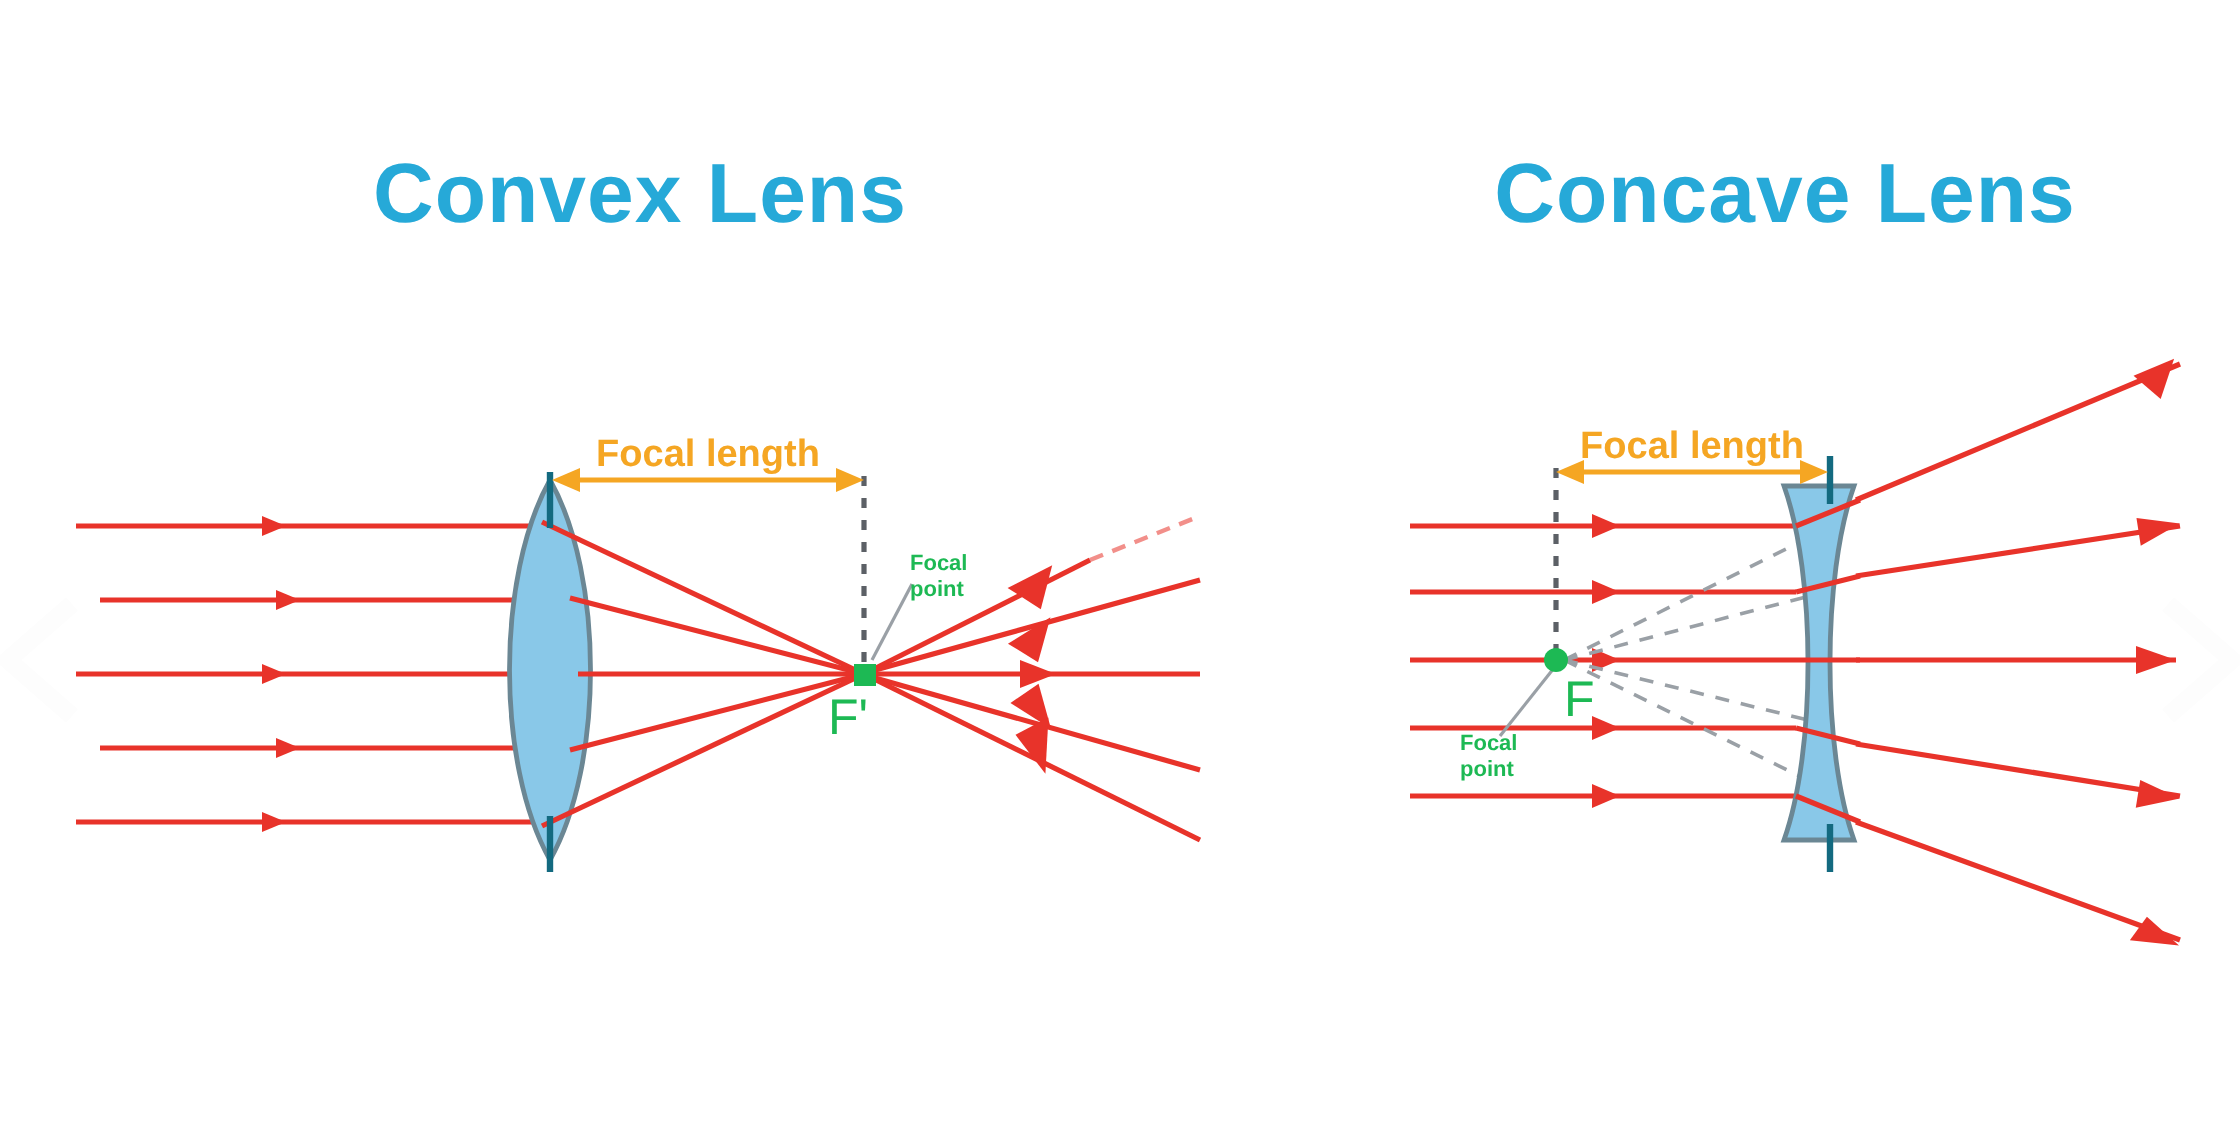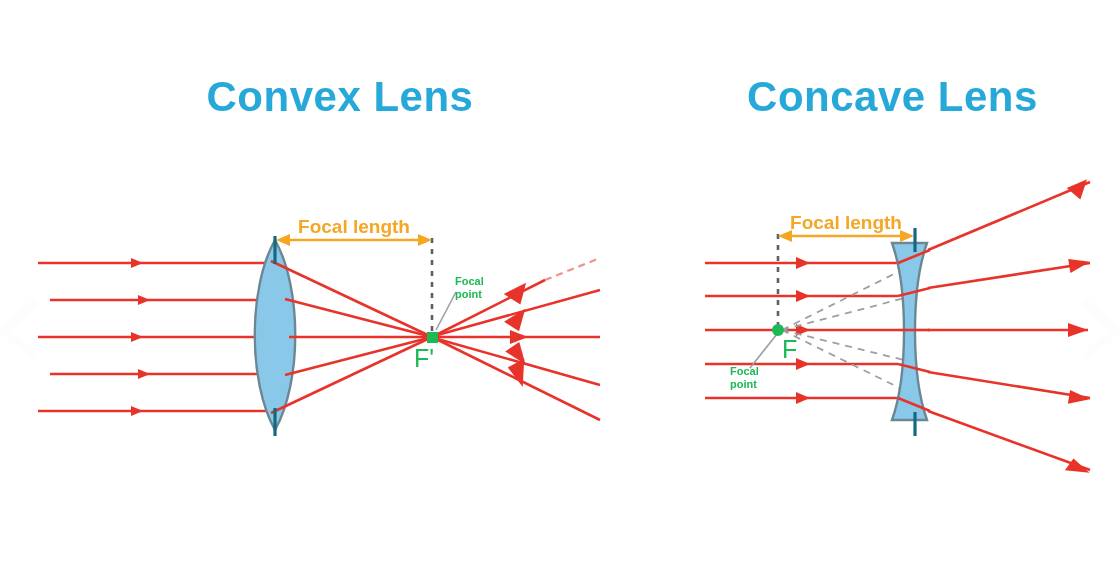--- a/index.html
+++ b/index.html
@@ -33,21 +33,21 @@
     top: 76px;
     width: 100%;
     text-align: center;
     font-size: 42px;
     font-weight: bold;
     color: #26a9d8;
     letter-spacing: 0.5px;
     line-height: 1;
     white-space: nowrap;
   }
-  #panel-convex .panel-title { left: 0; width: 640px; padding-left: 20px; }
+  #panel-convex .panel-title { left: 0; width: 640px; }
   #panel-concave .panel-title { left: 0; width: 545px; }
 
   svg { display: block; overflow: visible; }
   .svg-abs { position: absolute; left: 0; top: 0; }
 
   .ray          { stroke: #e8332a; stroke-width: 2.6; fill: none; stroke-linecap: butt; }
   .ray-head     { fill: #e8332a; }
   .ray-faded    { stroke: #e8332a; stroke-width: 2.2; fill: none; opacity: 0.55; stroke-dasharray: 7 5; }
   .construction { stroke: #9aa0a6; stroke-width: 1.8; fill: none; stroke-dasharray: 7 6; }
   .axis-dash    { stroke: #5c6066; stroke-width: 2.6; fill: none; stroke-dasharray: 5 6; }

